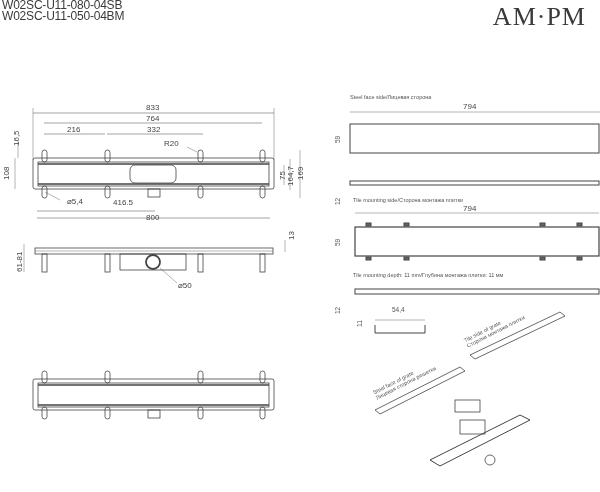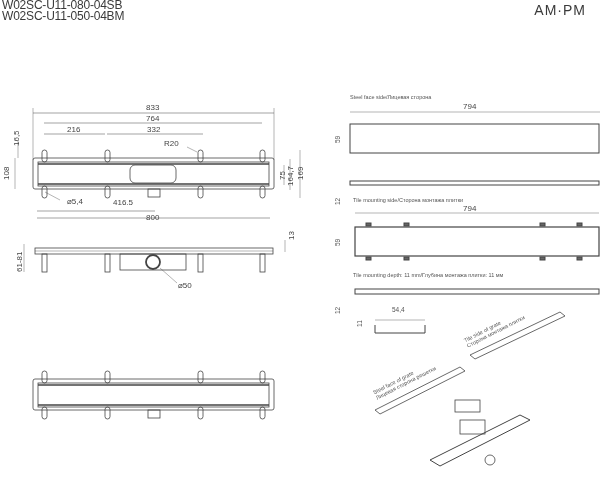--- a/index.html
+++ b/index.html
@@ -1,18 +1,18 @@
 <!DOCTYPE html>
 <html><head>
 <meta charset="utf-8">
 <style>
   html, body { margin:0; padding:0; background:#ffffff; }
   body { width:600px; height:492px; position:relative; overflow:hidden; font-family:"Liberation Sans", sans-serif; color:#333; }
   .model { position:absolute; left:2px; font-size:12px; color:#3a3a3a; letter-spacing:-0.2px; line-height:12px;text-align:center; }
-  .logo { position:absolute; right:14px; top:2px; font-family:Liberation Sans, sans-serif; font-size:14px; color:#3a3a3a; letter-spacing:1px; }
+  .logo { position:absolute; right:14px; top:2px; font-family:Liberation Serif, serif; font-size:26px; color:#3a3a3a; letter-spacing:1px; }
   svg { position:absolute; left:0; top:0; }
   .cap { position:absolute; font-size:5.5px; color:#555; white-space:nowrap; }
   .dim { font-family:"Liberation Sans", sans-serif; font-size:8px; fill:#444; }
   .dims { font-family:"Liberation Sans", sans-serif; font-size:6.5px; fill:#555; }
 </style>
 </head>
 <body>
 
 <div class="model" style="top:-1px">W02SC-U11-080-04SB</div>
 <div class="model" style="top:10px">W02SC-U11-050-04BM</div>

